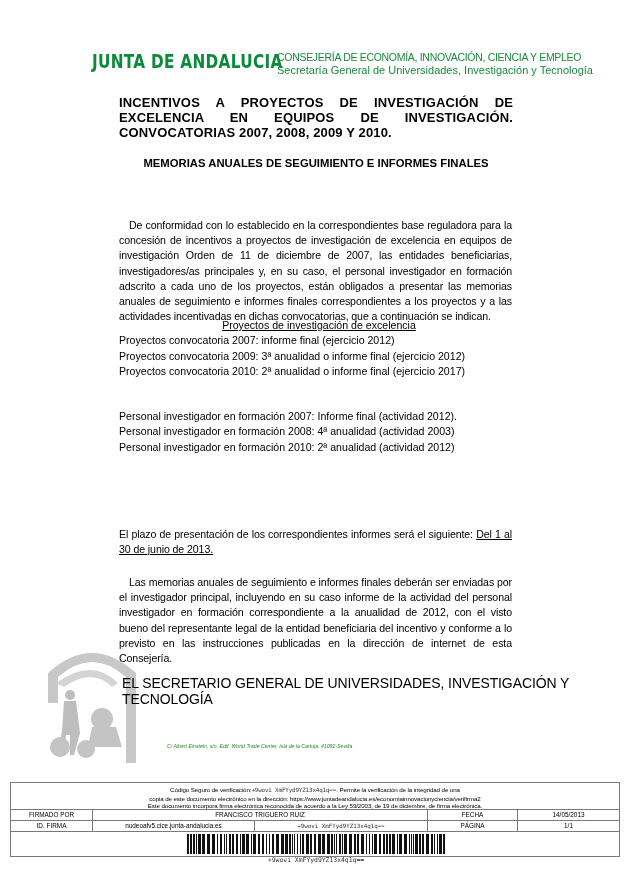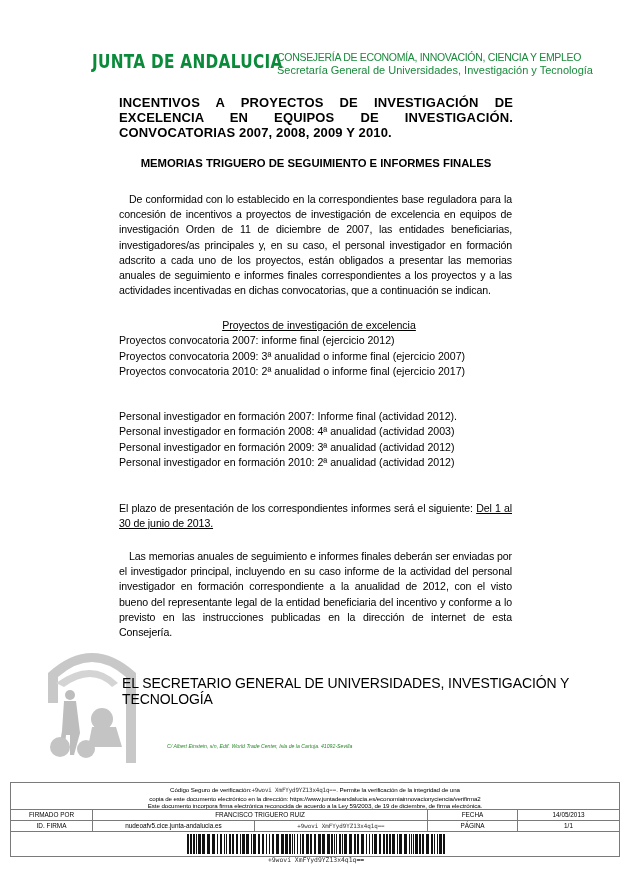--- a/index.html
+++ b/index.html
@@ -3,21 +3,21 @@
 <meta charset="utf-8">
 <style>
   html, body { margin:0; padding:0; background:#ffffff; }
   body { width:630px; height:892px; position:relative; overflow:hidden; font-family:"Liberation Sans", sans-serif; color:#000; }
   .abs { position:absolute; }
   .brand { left:92px; top:50px; font-family:"DejaVu Sans Condensed","DejaVu Sans", sans-serif; font-size:17px; font-weight:bold; color:#0a8a3a; letter-spacing:0.3px; transform:scaleY(1.15); transform-origin:left top; }
   .consejeria { left:277px; top:51px; font-size:10.5px; color:#1a8a3c; letter-spacing:-0.3px; }
   .secretaria { left:277px; top:64px; font-size:11px; color:#1a8a3c; }
   .title { left:119px; top:95px; width:394px; font-size:13px; font-weight:bold; line-height:15px; text-align:justify; letter-spacing:0.15px; }
   .subtitle { left:119px; top:157px; width:394px; text-align:center; font-size:11.3px; font-weight:bold; }
-  .para { left:119px; width:393px; font-size:10.6px; line-height:15.2px; text-align:justify; letter-spacing:-0.1px; }
+  .para { left:119px; width:393px; font-size:10.6px; line-height:15.2px; text-align:justify; letter-spacing:-0.1px;margin-top:26px; }
   .p1 { top:192px; }
   .p1 .first { text-indent:10px; }
   .list { left:119px; width:400px; font-size:10.6px; line-height:15.3px; }
   .list1 { top:318px; }
   .list2 { top:409px; }
   .u { text-decoration:underline;text-align:center; }
   .deadline { top:501px; }
   .p3 { top:549px; }
   .signer { left:122px; top:675px; font-size:14px; letter-spacing:-0.1px; }
   .address { left:167px; top:743px; font-size:5.2px; color:#2d8a2d; font-style:italic; }
@@ -33,37 +33,36 @@
   .barcode-text { position:absolute; left:176px; top:73px; width:258px; text-align:center; font-family:"DejaVu Sans Mono", monospace; font-size:6.4px; color:#333; }
 </style>
 </head>
 <body>
 
 <div class="abs brand">JUNTA DE ANDALUCIA</div>
 <div class="abs consejeria">CONSEJERÍA DE ECONOMÍA, INNOVACIÓN, CIENCIA Y EMPLEO</div>
 <div class="abs secretaria">Secretaría General de Universidades, Investigación y Tecnología</div>
 
 <div class="abs title">INCENTIVOS A PROYECTOS DE INVESTIGACIÓN DE EXCELENCIA EN EQUIPOS DE INVESTIGACIÓN. CONVOCATORIAS 2007, 2008, 2009 Y 2010.</div>
-<div class="abs subtitle">MEMORIAS TRIGUERO DE SEGUIMIENTO E INFORMES FINALES</div>
+<div class="abs subtitle">MEMORIAS ANUALES DE SEGUIMIENTO E INFORMES FINALES</div>
 
 <div class="abs para p1">
   <div class="first">De conformidad con lo establecido en la correspondientes base reguladora para la concesión de incentivos a proyectos de investigación de excelencia en equipos de investigación Orden de 11 de diciembre de 2007, las entidades beneficiarias, investigadores/as principales y, en su caso, el personal investigador en formación adscrito a cada uno de los proyectos, están obligados a presentar las memorias anuales de seguimiento e informes finales correspondientes a los proyectos y a las actividades incentivadas en dichas convocatorias, que a continuación se indican.</div>
 </div>
 
 <div class="abs list list1">
   <div class="u">Proyectos de investigación de excelencia</div>
   <div>Proyectos convocatoria 2007: informe final (ejercicio 2012)</div>
-  <div>Proyectos convocatoria 2009: 3ª anualidad o informe final (ejercicio 2007)</div>
+  <div>Proyectos convocatoria 2009: 3ª anualidad o informe final (ejercicio 2012)</div>
   <div>Proyectos convocatoria 2010: 2ª anualidad o informe final (ejercicio 2017)</div>
 </div>
 
 <div class="abs list list2">
   <div>Personal investigador en formación 2007: Informe final (actividad 2012).</div>
   <div>Personal investigador en formación 2008: 4ª anualidad (actividad 2003)</div>
-  <div>Personal investigador en formación 2009: 3ª anualidad (actividad 2012)</div>
   <div>Personal investigador en formación 2010: 2ª anualidad (actividad 2012)</div>
 </div>
 
 <div class="abs para deadline"><span>El plazo de presentación de los correspondientes informes será el siguiente: </span><span class="u">Del 1 al 30 de junio de 2013.</span></div>
 
 <div class="abs para p3" style="text-indent:10px;">Las memorias anuales de seguimiento e informes finales deberán ser enviadas por el investigador principal, incluyendo en su caso informe de la actividad del personal investigador en formación correspondiente a la anualidad de 2012, con el visto bueno del representante legal de la entidad beneficiaria del incentivo y conforme a lo previsto en las instrucciones publicadas en la dirección de internet de esta Consejería.</div>
 
 <svg class="abs logo" viewBox="0 0 105 120">
   <path d="M8 30 Q52 -10 96 30 L96 120 L86 120 L86 34 Q52 4 18 34 L18 60 L8 60 Z" fill="#c8c8c8"></path>
   <path d="M16 40 Q52 14 78 40 L72 44 Q52 24 24 44 Z" fill="#d4d4d4"></path>

